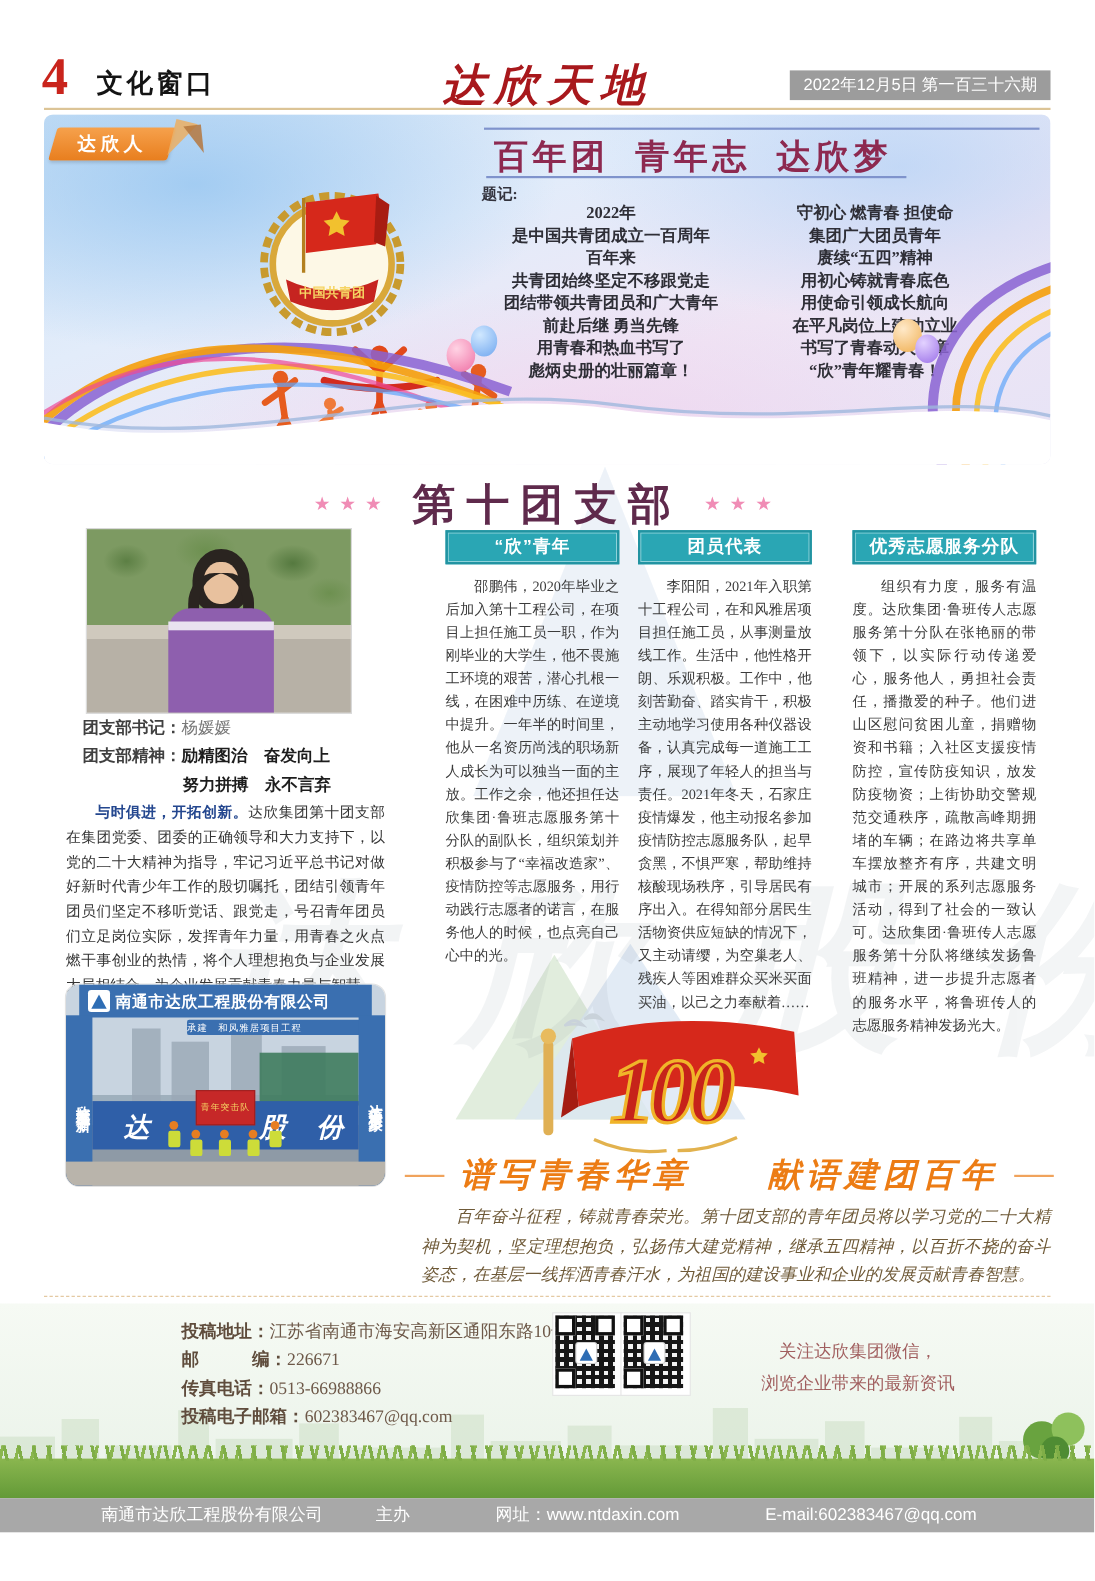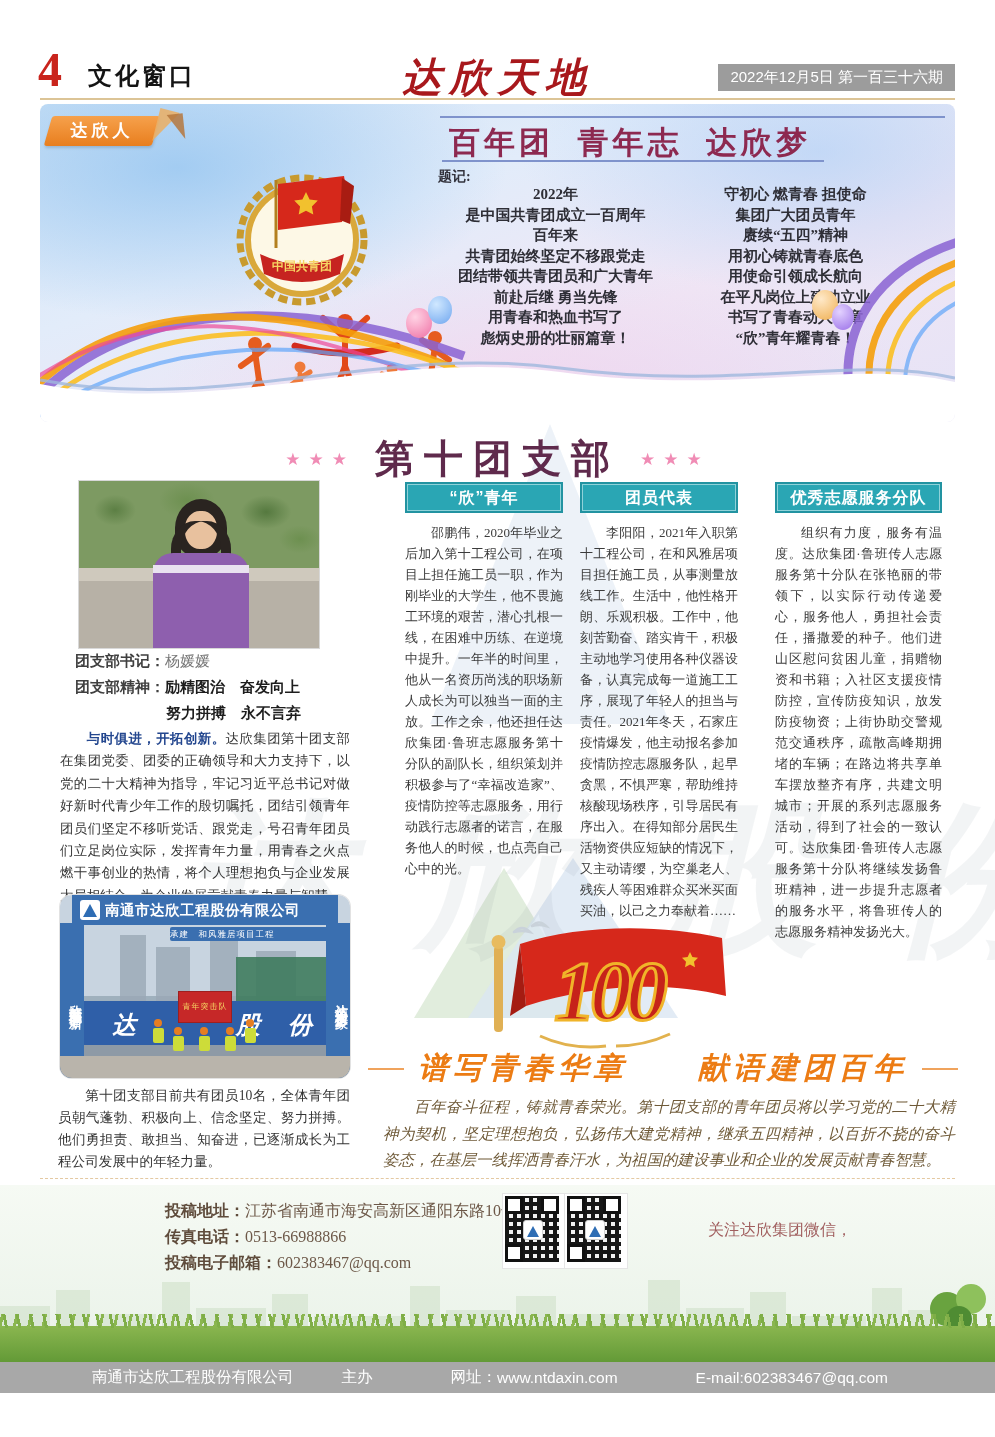--- a/index.html
+++ b/index.html
@@ -355,21 +355,20 @@
         <div class="hat"></div>
         <div class="vest"></div>
       </div>
     <div class="worker" style="left:184px;top:124px;">
         <div class="hat"></div>
         <div class="vest"></div>
       </div>
     <div class="road"></div>
   </div>
 
-  <p class="abs summary" style="margin:0;">第十团支部目前共有团员10名，全体青年团员朝气蓬勃、积极向上、信念坚定、努力拼搏。他们勇担责、敢担当、知奋进，已逐渐成长为工程公司发展中的年轻力量。</p>
 
   <div class="abs col col1">
     <div class="col-hd">“欣”青年</div>
     <div class="col-bd">邵鹏伟，2020年毕业之后加入第十工程公司，在项目上担任施工员一职，作为刚毕业的大学生，他不畏施工环境的艰苦，潜心扎根一线，在困难中历练、在逆境中提升。一年半的时间里，他从一名资历尚浅的职场新人成长为可以独当一面的主放。工作之余，他还担任达欣集团·鲁班志愿服务第十分队的副队长，组织策划并积极参与了“幸福改造家”、疫情防控等志愿服务，用行动践行志愿者的诺言，在服务他人的时候，也点亮自己心中的光。</div>
   </div>
   <div class="abs col col2">
     <div class="col-hd">团员代表</div>
     <div class="col-bd">李阳阳，2021年入职第十工程公司，在和风雅居项目担任施工员，从事测量放线工作。生活中，他性格开朗、乐观积极。工作中，他刻苦勤奋、踏实肯干，积极主动地学习使用各种仪器设备，认真完成每一道施工工序，展现了年轻人的担当与责任。2021年冬天，石家庄疫情爆发，他主动报名参加疫情防控志愿服务队，起早贪黑，不惧严寒，帮助维持核酸现场秩序，引导居民有序出入。在得知部分居民生活物资供应短缺的情况下，又主动请缨，为空巢老人、残疾人等困难群众买米买面买油，以己之力奉献着……</div>
   </div>
   <div class="abs col col3">
@@ -416,20 +415,21 @@
       <i style="width:74px;height:18px;"></i>
     <i style="width:30px;height:46px;"></i>
       <i style="width:66px;height:24px;"></i>
   </div>
   <div class="abs bush" style="left:930px;top:1292px;width:34px;height:34px;background:#69a33f;"></div>
   <div class="abs bush" style="left:956px;top:1284px;width:30px;height:30px;background:#8ec15c;"></div>
   <div class="abs bush" style="left:946px;top:1306px;width:26px;height:26px;background:#4f8c33;"></div>
 
   <div class="abs contact">
     <div><b>投稿地址：</b><span>江苏省南通市海安高新区通阳东路10号</span></div>
+    <div><b>邮　　　编：</b><span>226671</span></div>
     <div><b>传真电话：</b><span>0513-66988866</span></div>
     <div><b>投稿电子邮箱：</b><span>602383467@qq.com</span></div>
   </div>
 
   <div class="abs qr" style="left:503px;">
     <div class="px">
       <span class="fd" style="left:0;top:0;"></span>
         <span class="fd" style="right:0;top:0;"></span>
         <span class="fd" style="left:0;bottom:0;"></span>
       <span class="ctr">
@@ -443,20 +443,21 @@
         <span class="fd" style="right:0;top:0;"></span>
         <span class="fd" style="left:0;bottom:0;"></span>
       <span class="ctr">
           <i></i>
         </span>
     </div>
   </div>
 
   <div class="abs wechat">
     <div>关注达欣集团微信，</div>
+    <div>浏览企业带来的最新资讯</div>
   </div>
 
   <div class="abs grass"></div>
 
   <div class="abs bar">
     <span style="margin-left:92px;">南通市达欣工程股份有限公司</span>
     <span style="margin-left:48px;">主办</span>
     <span style="margin-left:78px;">网址：</span>
     <span>www.ntdaxin.com</span>
     <span style="margin-left:78px;">E-mail:602383467@qq.com</span>

